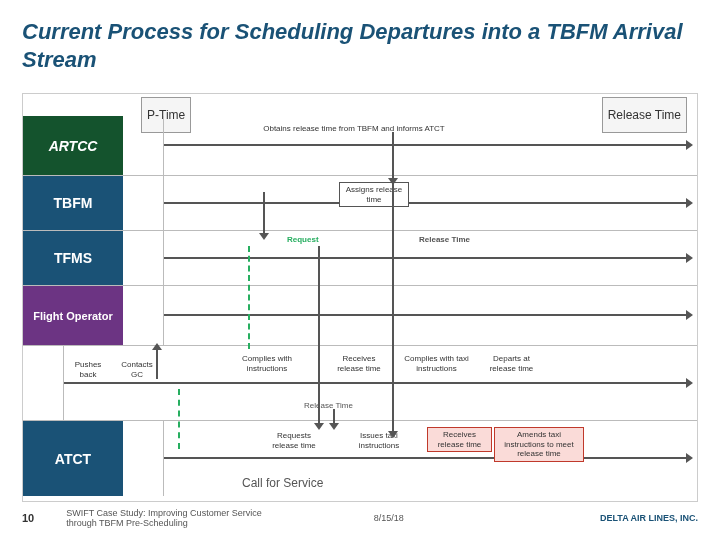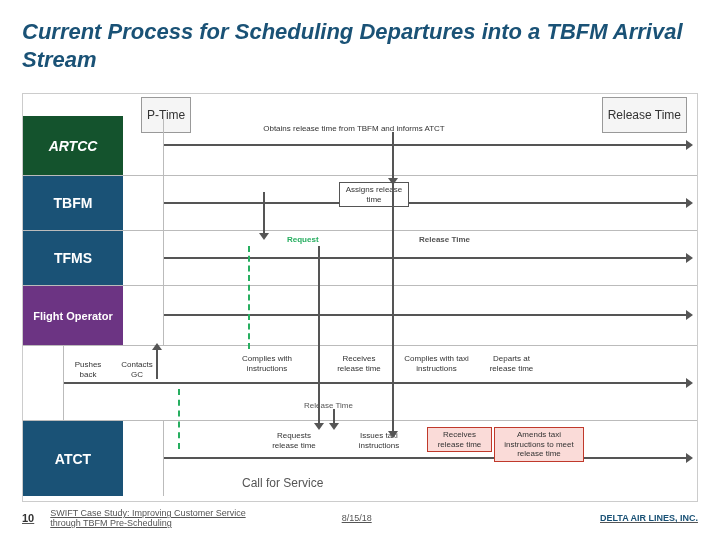--- a/index.html
+++ b/index.html
@@ -160,22 +160,21 @@
       line-height: 1.2;
       padding: 2px;
     }
     
     .footer {
       display: flex;
       align-items: center;
       padding-top: 6px;
       font-size: 9px;
       color: #555;
-      gap: 16px;
-      text-decoration: underline;
+      gap: 32px;
     }
     .footer-num {
       font-weight: bold;
       font-size: 11px;
       color: #333;
     }
     .footer-right {
       margin-left: auto;
       font-weight: bold;
       color: #1a5276;

